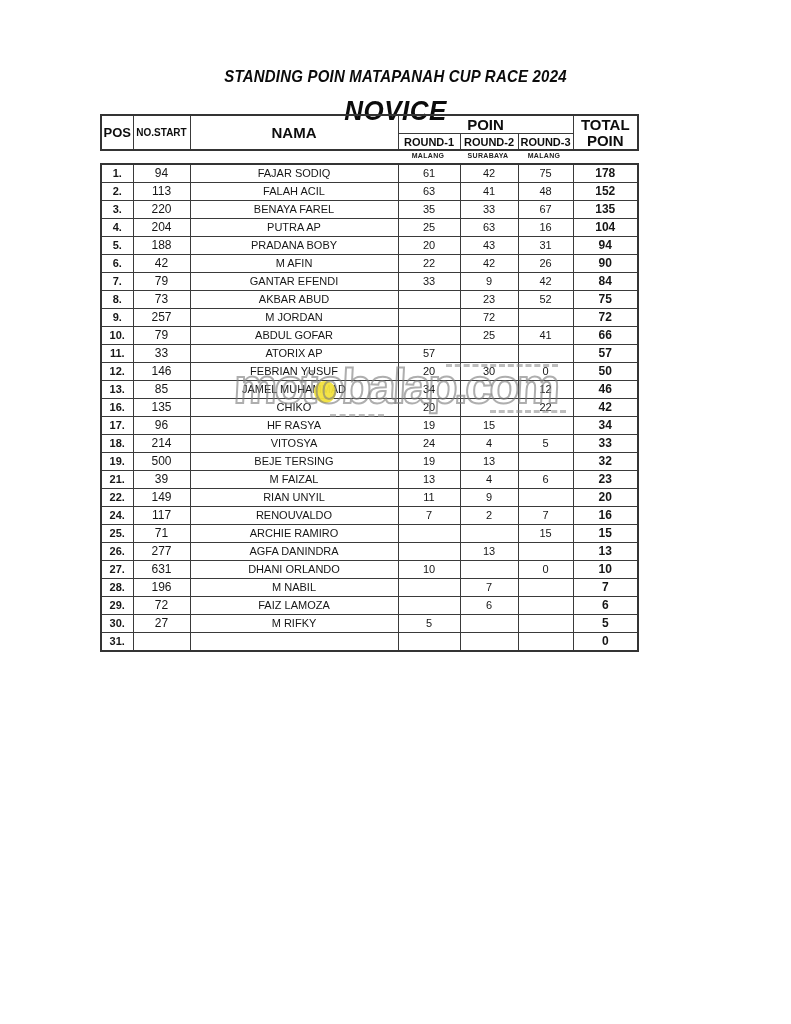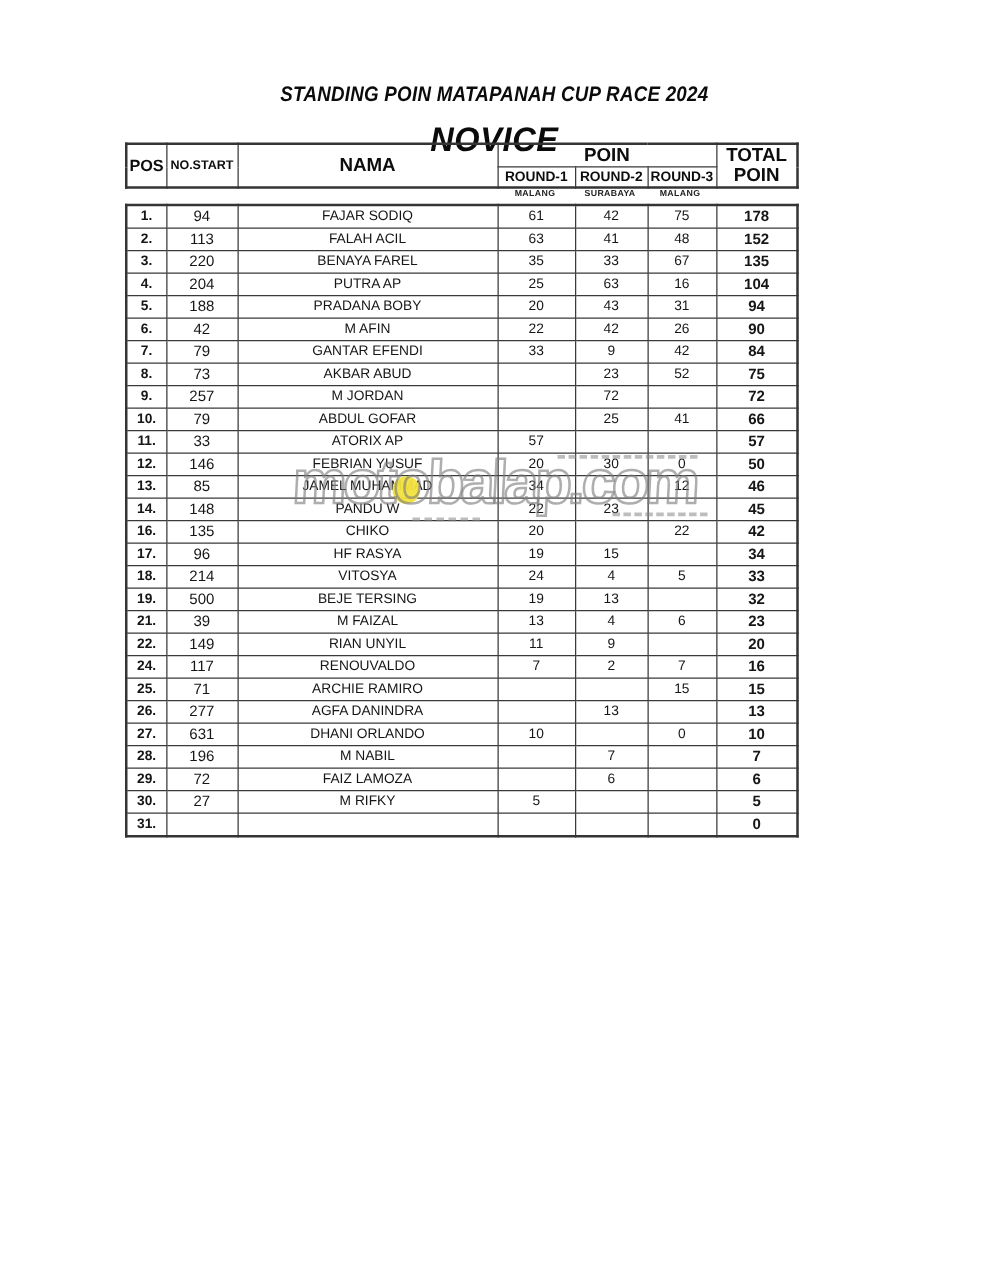--- a/index.html
+++ b/index.html
@@ -240,29 +240,20 @@
           <tr>
             <td>13.</td>
             <td>85</td>
             <td>JAMEL MUHAMMAD</td>
             <td>34</td>
             <td></td>
             <td>12</td>
             <td>46</td>
           </tr>
           <tr>
-            <td>14.</td>
-            <td>148</td>
-            <td>PANDU W</td>
-            <td>22</td>
-            <td>23</td>
-            <td></td>
-            <td>45</td>
-          </tr>
-          <tr>
             <td>16.</td>
             <td>135</td>
             <td>CHIKO</td>
             <td>20</td>
             <td></td>
             <td>22</td>
             <td>42</td>
           </tr>
           <tr>
             <td>17.</td>

